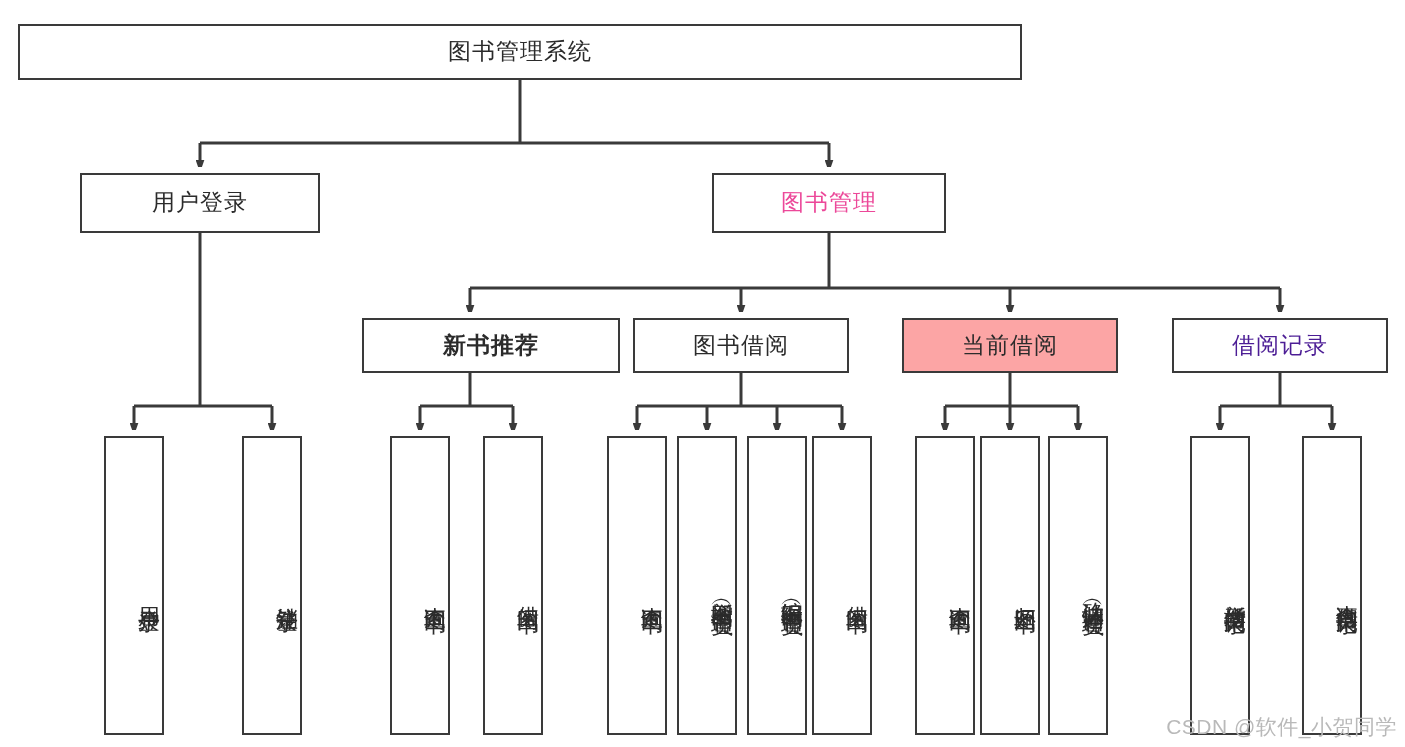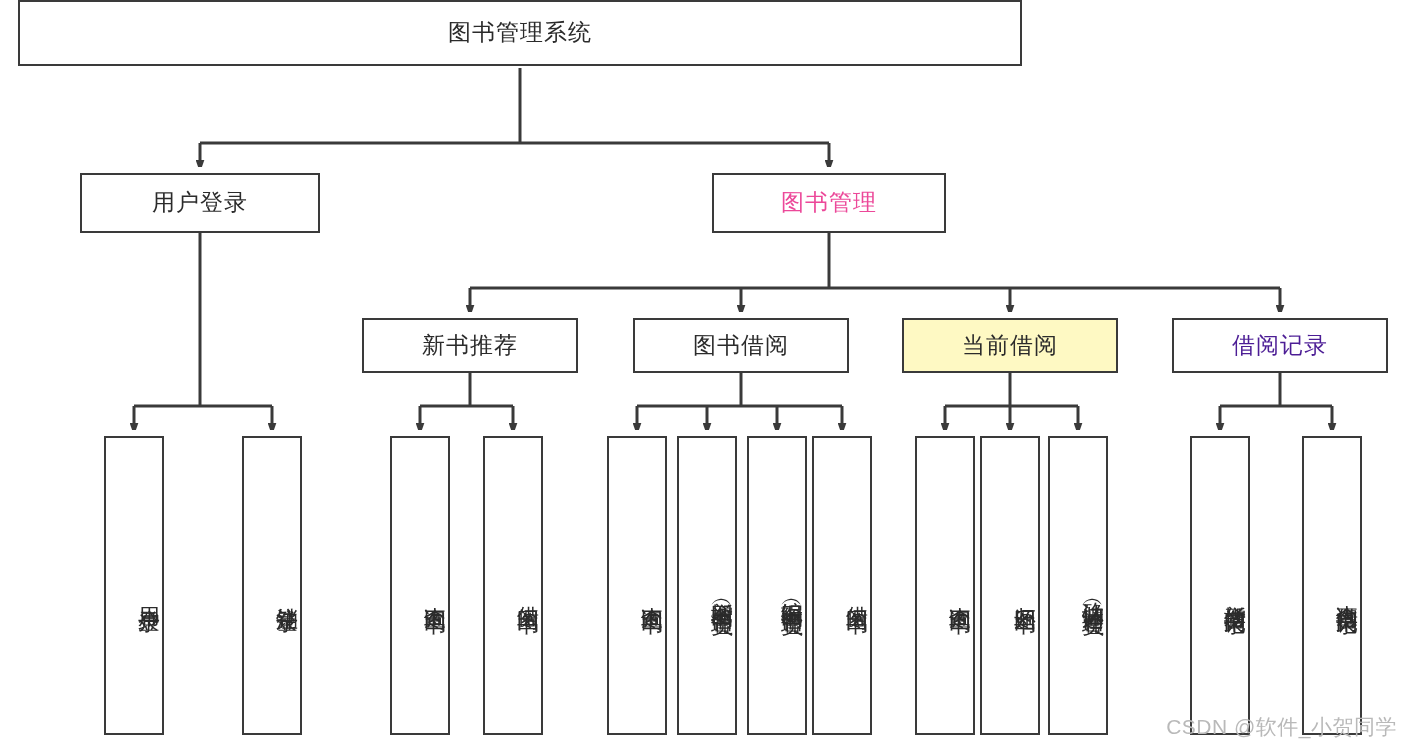--- a/index.html
+++ b/index.html
@@ -102,36 +102,36 @@
       <line x1="945" y1="406" x2="1078" y2="406" stroke="#3a3a3a" stroke-width="3"></line>
       <line x1="945" y1="406" x2="945" y2="423" stroke="#3a3a3a" stroke-width="3" marker-end="url(#arrow)"></line>
       <line x1="1010" y1="406" x2="1010" y2="423" stroke="#3a3a3a" stroke-width="3" marker-end="url(#arrow)"></line>
       <line x1="1078" y1="406" x2="1078" y2="423" stroke="#3a3a3a" stroke-width="3" marker-end="url(#arrow)"></line>
       <line x1="1280" y1="373" x2="1280" y2="406" stroke="#3a3a3a" stroke-width="3"></line>
       <line x1="1220" y1="406" x2="1332" y2="406" stroke="#3a3a3a" stroke-width="3"></line>
       <line x1="1220" y1="406" x2="1220" y2="423" stroke="#3a3a3a" stroke-width="3" marker-end="url(#arrow)"></line>
       <line x1="1332" y1="406" x2="1332" y2="423" stroke="#3a3a3a" stroke-width="3" marker-end="url(#arrow)"></line>
     </svg>
   <div id="nodes">
-      <div class="node horiz" style="left: 18px; top: 0; width: 1004px; height: 66px; border-color: rgb(58, 58, 58); background: rgb(255, 255, 255); color: rgb(43, 43, 43);">
+      <div class="node horiz" style="left: 18px; top: 24px; width: 1004px; height: 56px; border-color: rgb(58, 58, 58); background: rgb(255, 255, 255); color: rgb(43, 43, 43);">
         <span class="label">图书管理系统</span>
       </div>
       <div class="node horiz" style="left: 80px; top: 173px; width: 240px; height: 60px; border-color: rgb(58, 58, 58); background: rgb(255, 255, 255); color: rgb(43, 43, 43);">
         <span class="label">用户登录</span>
       </div>
       <div class="node horiz" style="left: 712px; top: 173px; width: 234px; height: 60px; border-color: rgb(58, 58, 58); background: rgb(255, 255, 255); color: #ec4899;">
         <span class="label">图书管理</span>
       </div>
-      <div class="node horiz" style="left: 362px; top: 318px; width: 216px; height: 55px; border-color: rgb(58, 58, 58); background: rgb(255, 255, 255); color: rgb(43, 43, 43);">
+      <div class="node horiz" style="left: 362px; top: 318px; width: 258px; height: 55px; border-color: rgb(58, 58, 58); background: rgb(255, 255, 255); color: rgb(43, 43, 43); font-weight: bold;">
         <span class="label">新书推荐</span>
       </div>
       <div class="node horiz" style="left: 633px; top: 318px; width: 216px; height: 55px; border-color: rgb(58, 58, 58); background: rgb(255, 255, 255); color: rgb(43, 43, 43);">
         <span class="label">图书借阅</span>
       </div>
-      <div class="node horiz" style="left: 902px; top: 318px; width: 216px; height: 55px; border-color: rgb(58, 58, 58); background: #fef9c3; color: rgb(43, 43, 43);">
+      <div class="node horiz" style="left: 902px; top: 318px; width: 216px; height: 55px; border-color: rgb(58, 58, 58); background: #fca5a5; color: rgb(43, 43, 43);">
         <span class="label">当前借阅</span>
       </div>
       <div class="node horiz" style="left: 1172px; top: 318px; width: 216px; height: 55px; border-color: rgb(58, 58, 58); background: rgb(255, 255, 255); color: #4c1d95;">
         <span class="label">借阅记录</span>
       </div>
       <div class="node vert" style="left: 104px; top: 436px; width: 60px; height: 299px; border-color: rgb(58, 58, 58); background: rgb(255, 255, 255); color: rgb(43, 43, 43);">
         <span class="label">用户登录</span>
       </div>
       <div class="node vert" style="left: 242px; top: 436px; width: 60px; height: 299px; border-color: rgb(58, 58, 58); background: rgb(255, 255, 255); color: rgb(43, 43, 43);">
         <span class="label">注销登录</span>

